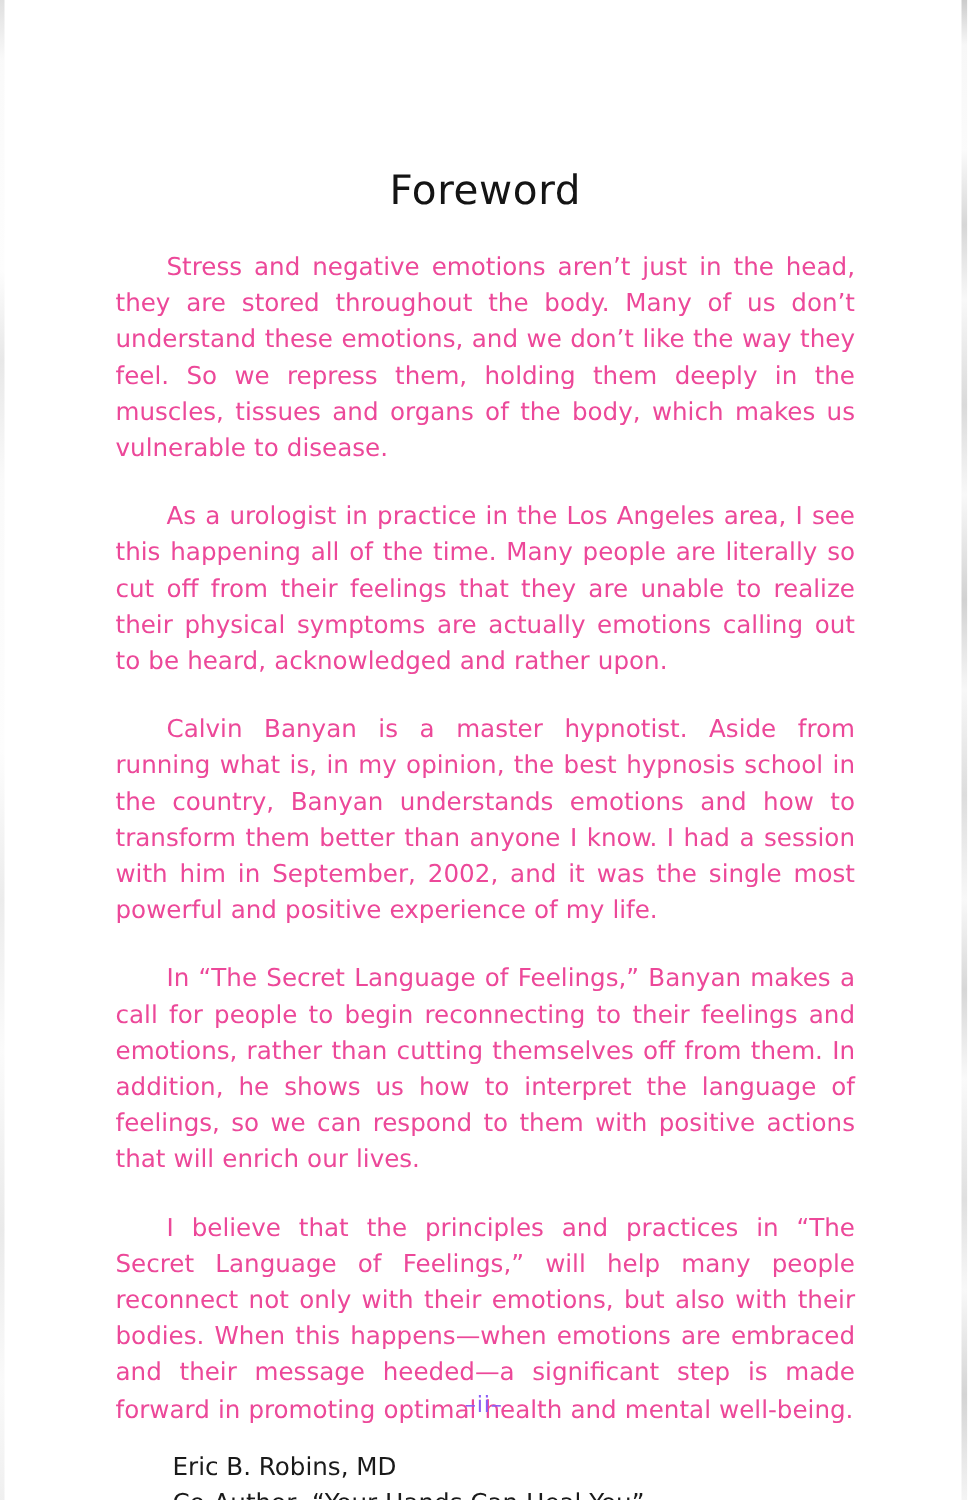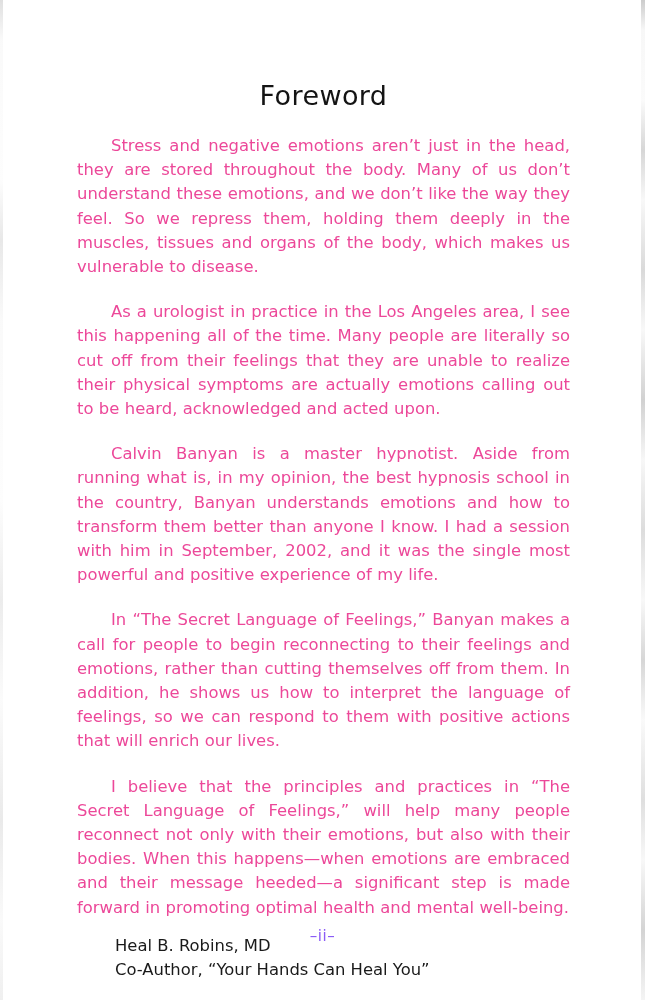--- a/index.html
+++ b/index.html
@@ -69,21 +69,21 @@
     top: 0;
     width: 493px;
   }
 
   .page-heading {
     font-size: 27px;
     font-weight: 400;
     text-align: center;
     letter-spacing: 0.4px;
     margin: 0;
-    padding-top: 80px;
+    padding-top: 112px;
     color: #141414;
   }
 
   .body-block {
     margin-top: 23px;
   }
 
   p.para {
     margin: 0 0 21px 0;
     font-size: 16.4px;
@@ -126,28 +126,28 @@
 
   <div class="scan-edge-left"></div>
   <div class="scan-edge-right"></div>
 
   <div class="content">
 
     <h1 class="page-heading">Foreword</h1>
 
     <div class="body-block">
       <p class="para">Stress and negative emotions aren’t just in the head, they are stored throughout the body.  Many of us don’t understand these emotions, and we don’t like the way they feel.  So we repress them, holding them deeply in the muscles, tissues and organs of the body, which makes us vulnerable to disease.</p>
-      <p class="para">As a urologist in practice in the Los Angeles area, I see this happening all of the time.  Many people are literally so cut off from their feelings that they are unable to realize their physical symptoms are actually emotions calling out to be heard, acknowledged and acted upon.</p>
+      <p class="para">As a urologist in practice in the Los Angeles area, I see this happening all of the time.  Many people are literally so cut off from their feelings that they are unable to realize their physical symptoms are actually emotions calling out to be heard, acknowledged and rather upon.</p>
       <p class="para">Calvin Banyan is a master hypnotist.  Aside from running what is, in my opinion, the best hypnosis school in the country, Banyan understands emotions and how to transform them better than anyone I know.  I had a session with him in September, 2002, and it was the single most powerful and positive experience of my life.</p>
       <p class="para">In “The Secret Language of Feelings,” Banyan makes a call for people to begin reconnecting to their feelings and emotions, rather than cutting themselves off from them.  In addition, he shows us how to interpret the language of feelings, so we can respond to them with positive actions that will enrich our lives.</p>
       <p class="para">I believe that the principles and practices in “The Secret Language of Feelings,” will help many people reconnect not only with their emotions, but also with their bodies.   When this happens—when emotions are embraced and their message heeded—a significant step is made forward in promoting optimal health and mental well-being.</p>
     </div>
 
     <div class="signature">
-      <div>Heal B. Robins, MD</div>
+      <div>Eric B. Robins, MD</div>
       <div>Co-Author, “Your Hands Can Heal You”</div>
     </div>
 
   </div>
 
   <div class="folio">–ii–</div>
 
 </div>
 
 </body></html>

